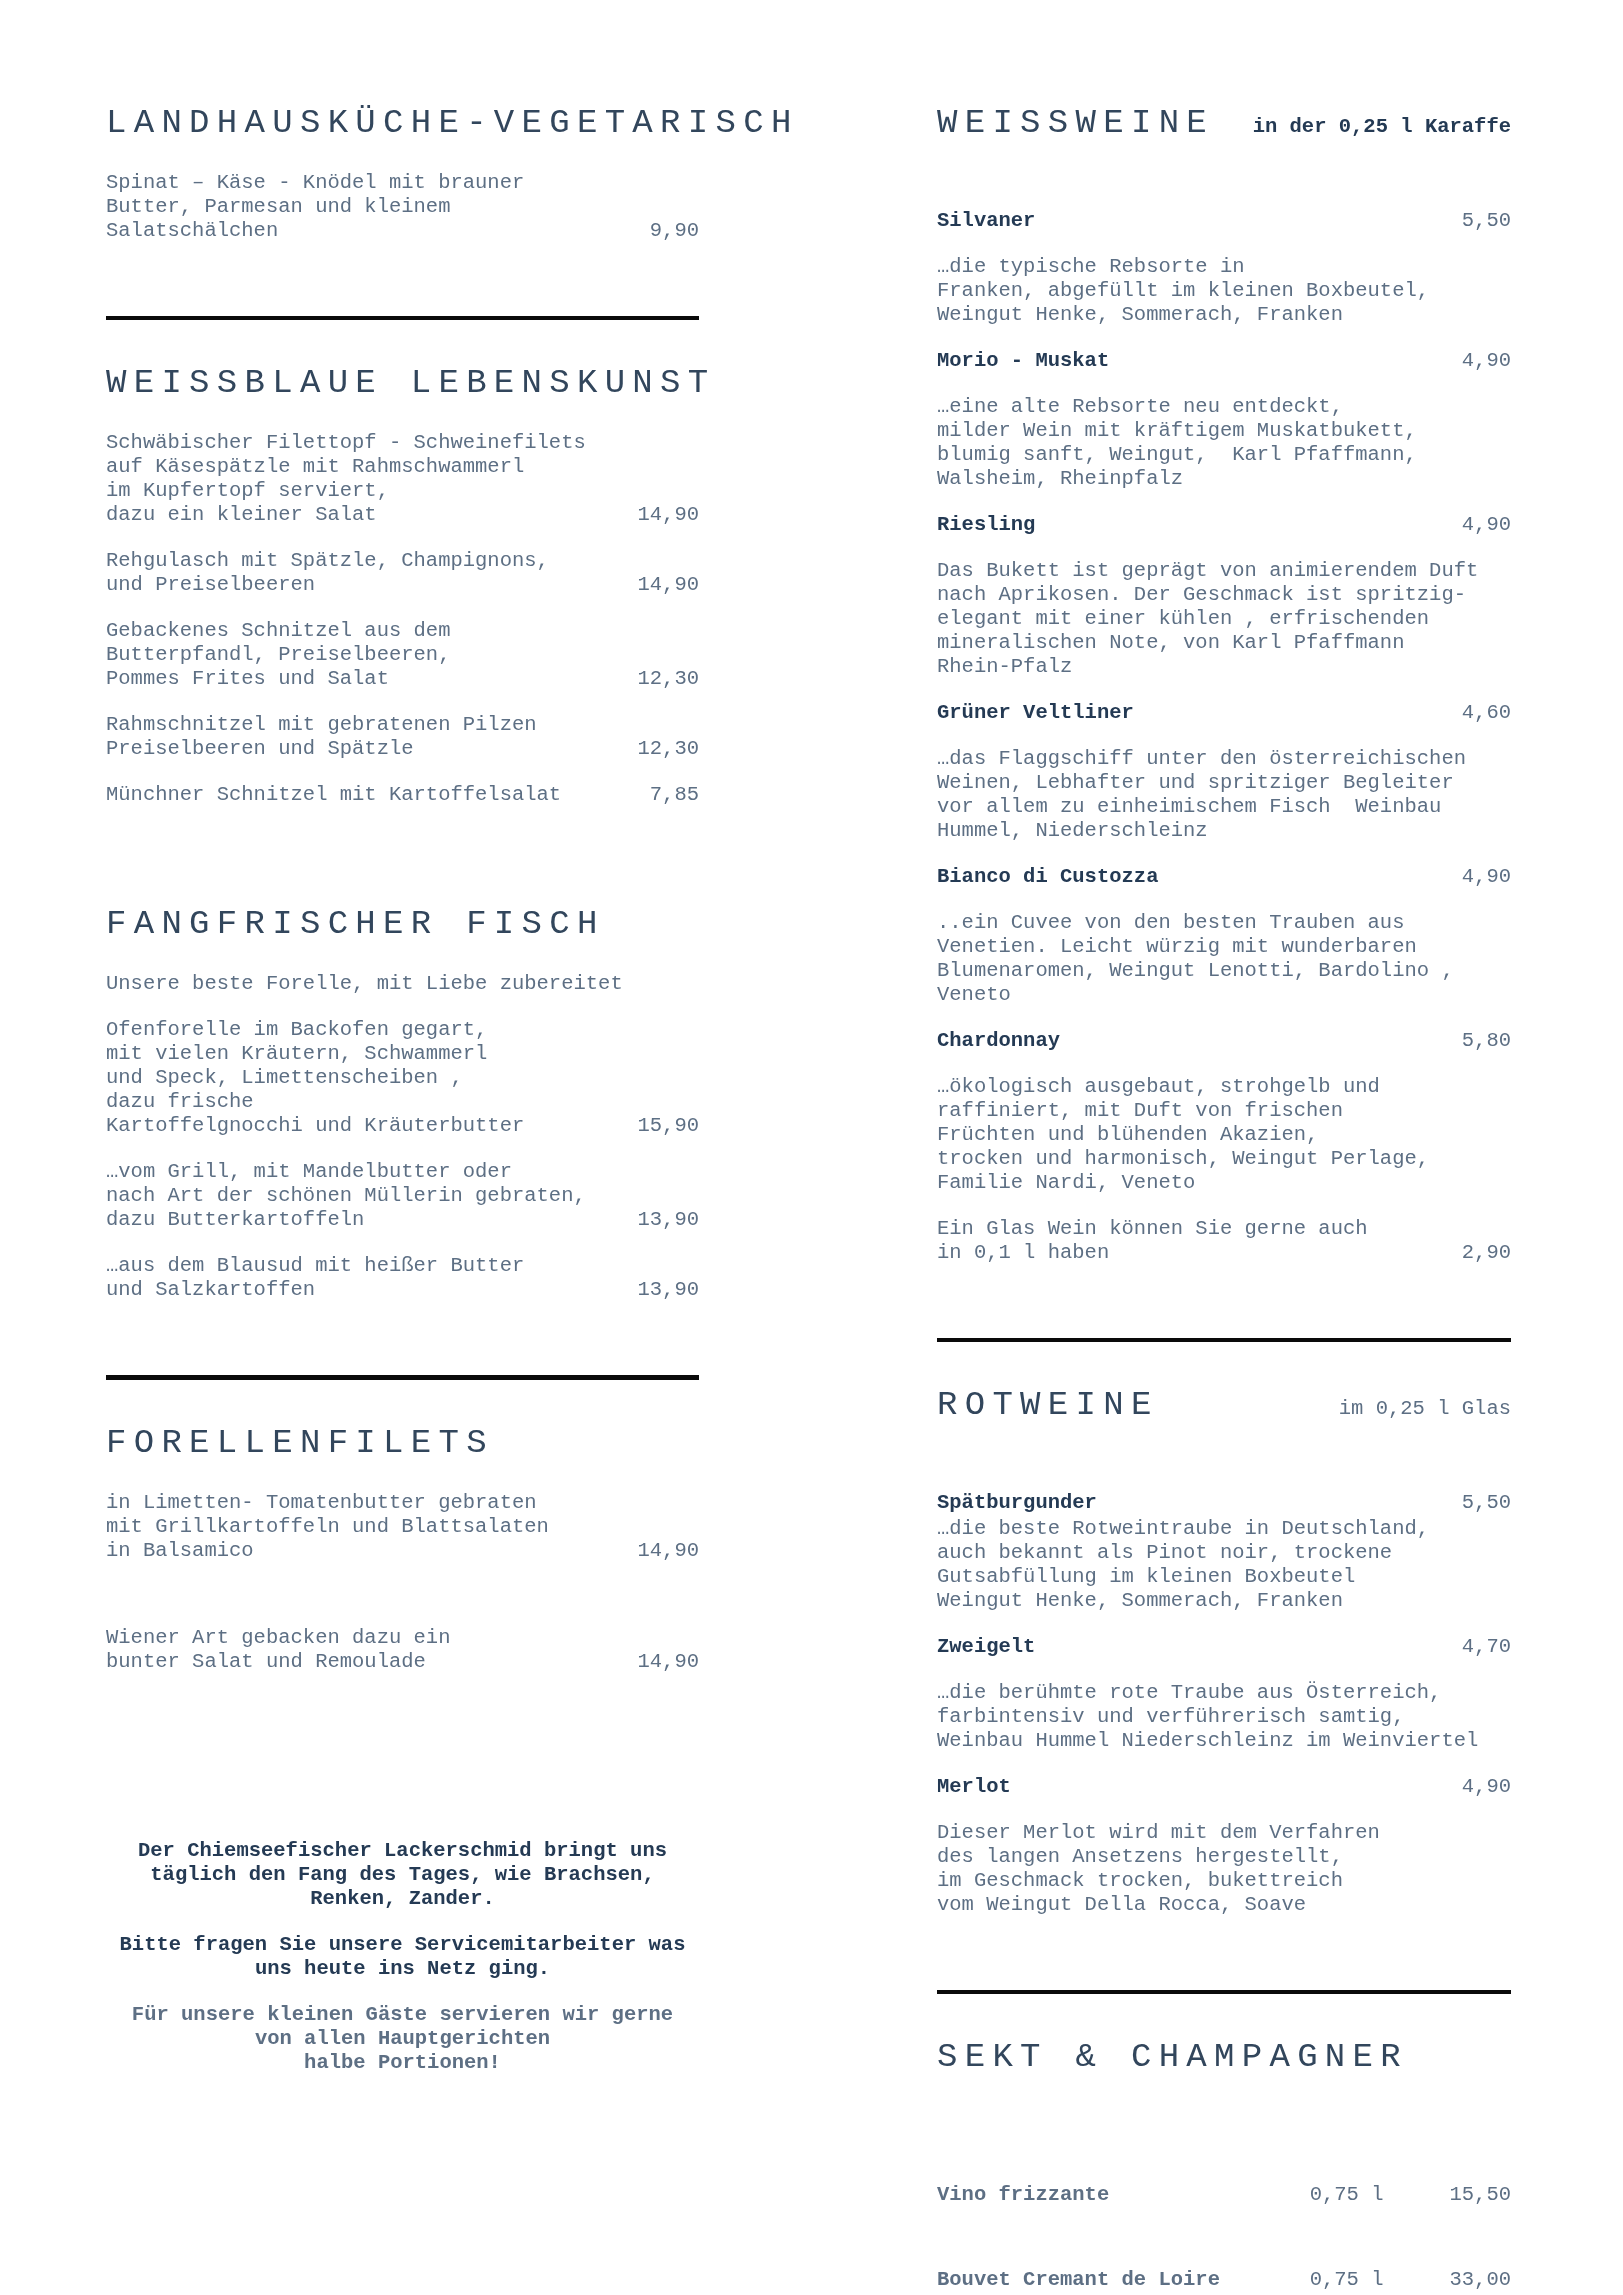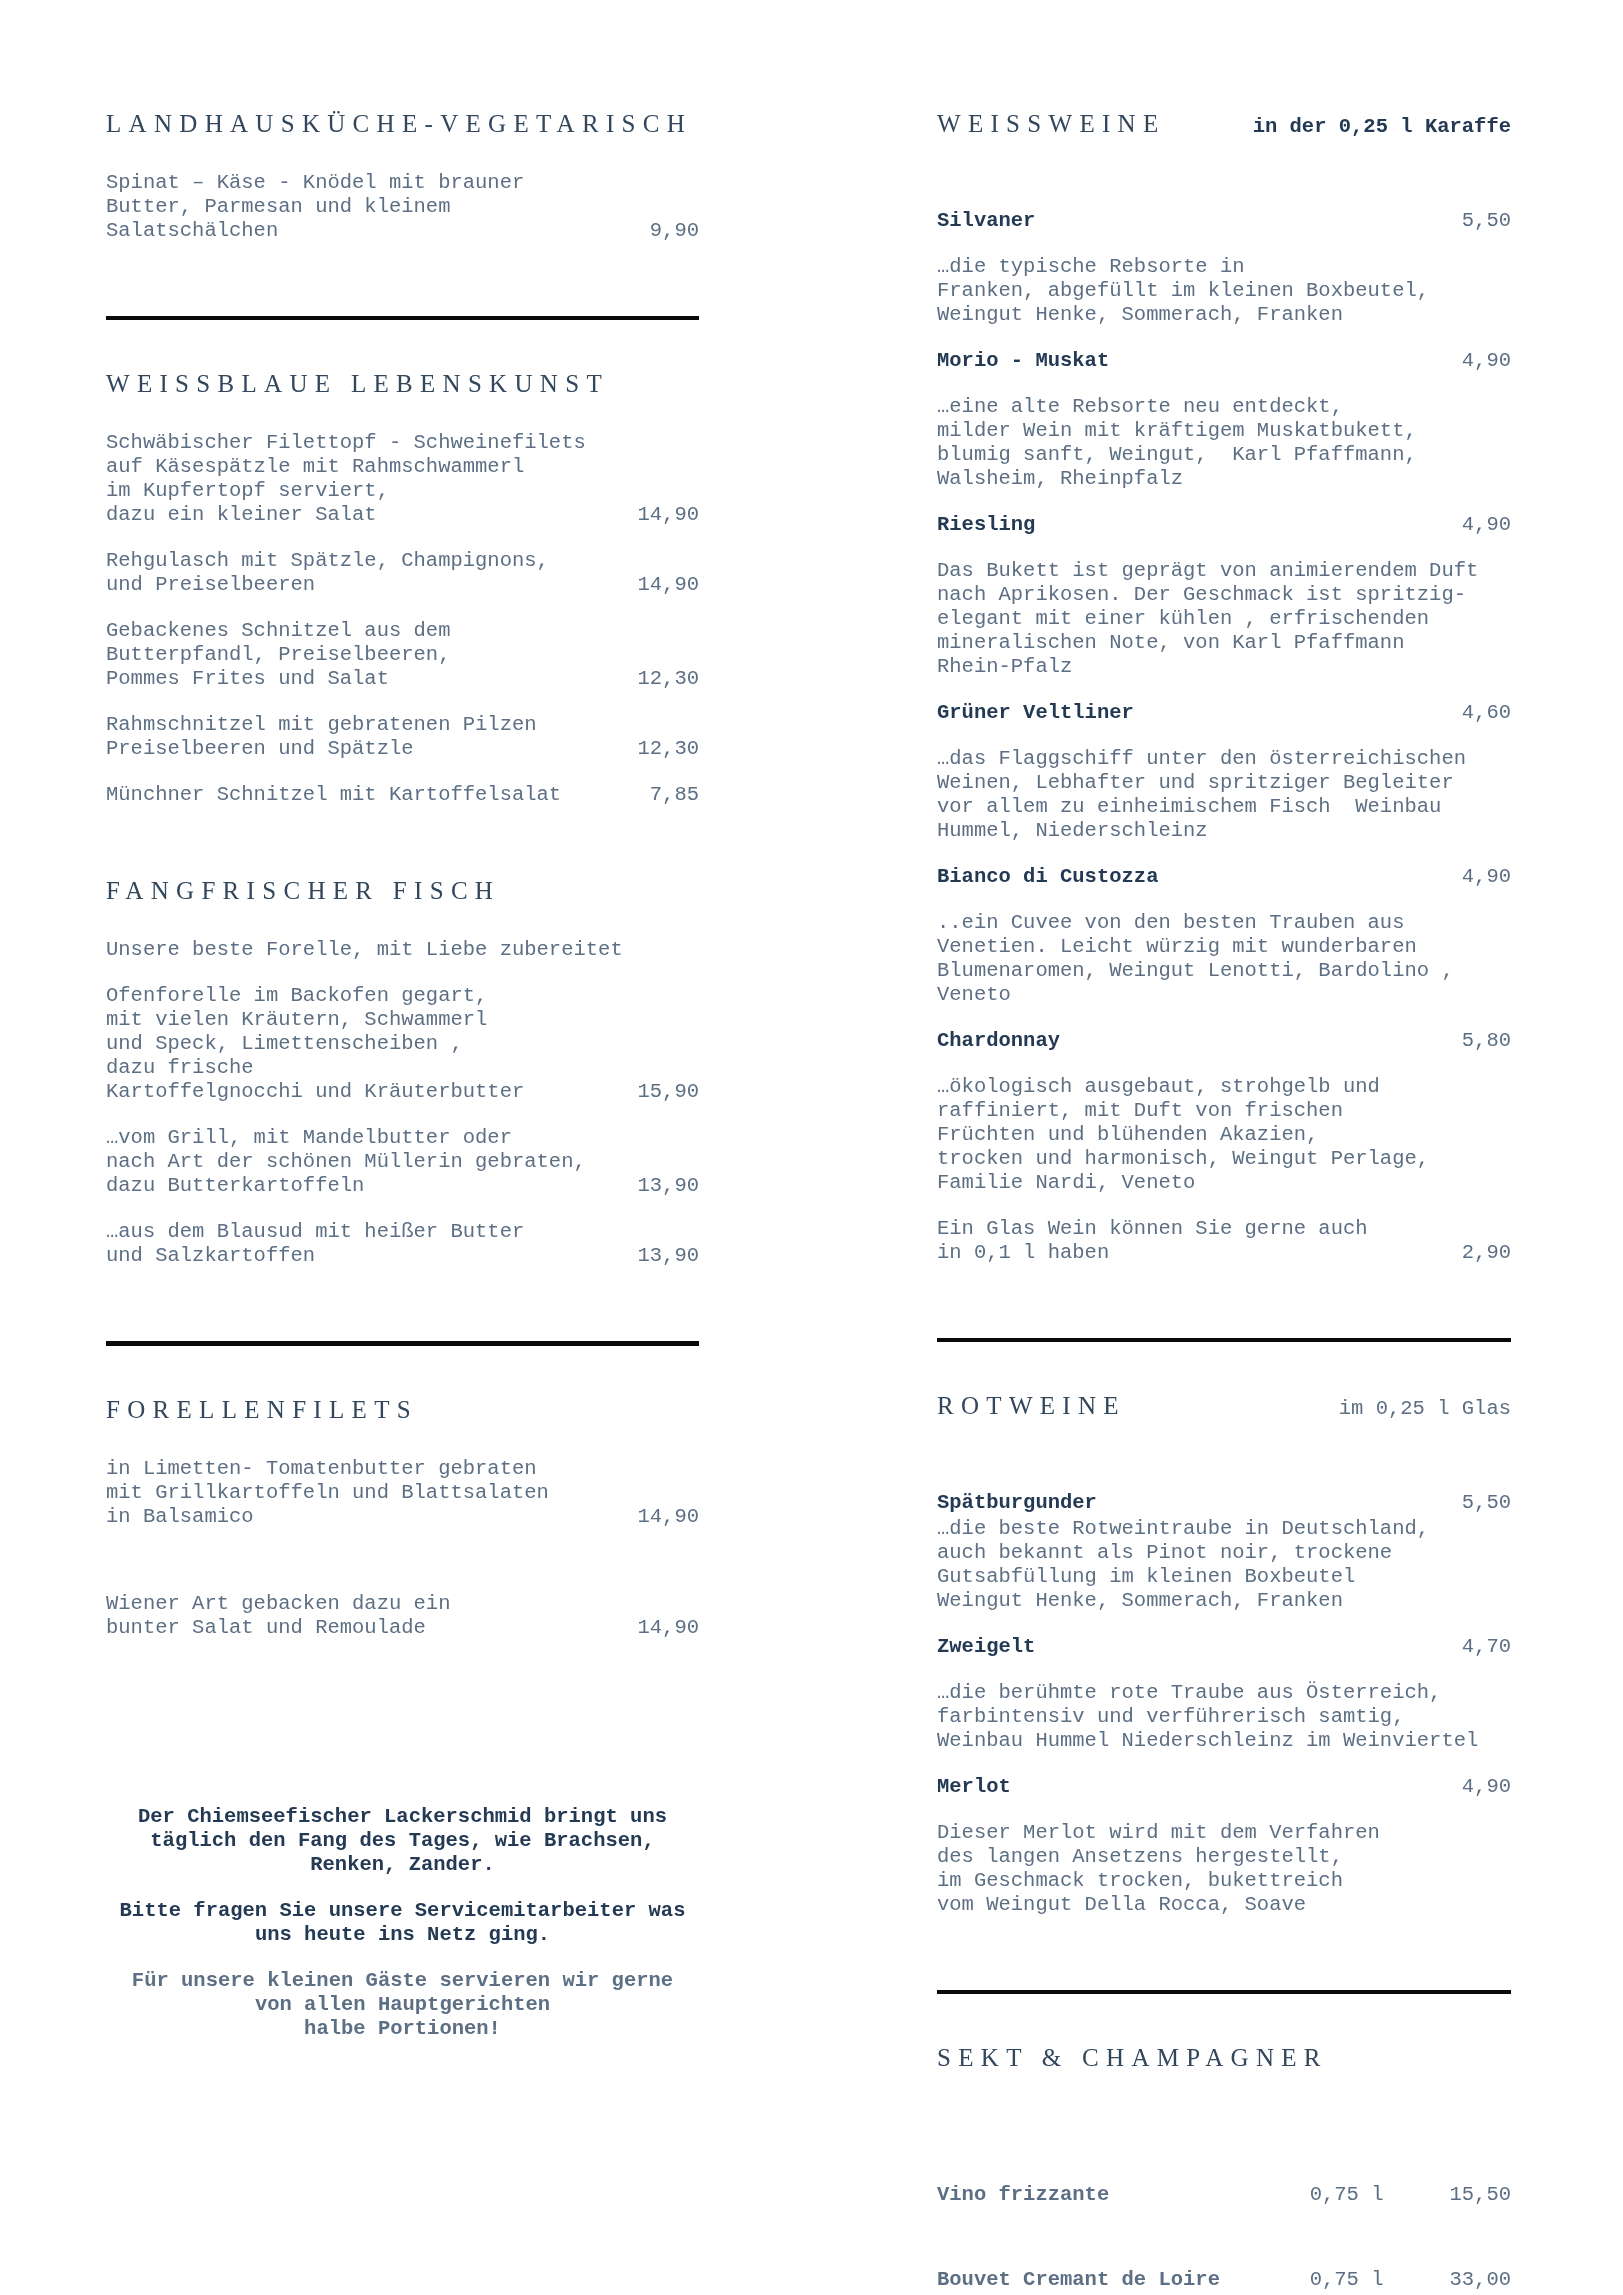--- a/index.html
+++ b/index.html
@@ -14,37 +14,37 @@
   body{
     width:1623px;height:2295px;position:relative;overflow:hidden;
     font-family:"Liberation Mono","DejaVu Sans Mono",monospace;
     font-size:20.5px;line-height:24px;color:var(--body);
   }
   .col{position:absolute;top:108px;}
   .col-left{left:106px;width:593px;}
   .col-right{left:937px;width:574px;}
 
   h1.section-title{
-    font-family:Liberation Serif, serif;
-    font-weight:400;font-size:25px;line-height:31px;
+    font-family:Liberation Mono, monospace;
+    font-weight:400;font-size:34px;line-height:31px;
     letter-spacing:7.3px;color:var(--heading);
     margin:0 0 32px 0;white-space:nowrap;
   }
   .header-row{display:flex;justify-content:space-between;align-items:baseline;margin-bottom:70px;}
   .header-row h1{margin:0;}
   .annotation-bold{font-weight:700;color:var(--bold);white-space:nowrap;}
   .annotation-light{font-weight:400;color:var(--body);white-space:nowrap;}
 
   .menu-item{display:flex;justify-content:space-between;align-items:flex-end;gap:17.5px;margin-bottom:22px;}
   .item-text{white-space:pre-wrap;flex:1;}
   .price{white-space:nowrap;}
 
   .intro-line{margin-bottom:22px;}
   .rule{height:4.4px;background:var(--divider);border:none;margin:73px 0 48px 0;}
-  .section-fang{margin-top:68px;}
+  .section-fang{margin-top:102px;}
   .forellen .menu-item{margin-bottom:63px;}
   .forellen .menu-item:first-of-type{margin-top:20.5px;}
 
   .wine-head{display:flex;justify-content:space-between;align-items:baseline;gap:9px;margin-bottom:22px;}
   .wine-head.tight{margin-bottom:1.5px;}
   .wine-name{font-weight:700;color:var(--bold);white-space:pre-wrap;}
   .wine-desc{white-space:pre-wrap;margin-bottom:22px;}
 
   .sekt-row{display:flex;align-items:baseline;margin-bottom:20.5px;gap:17.5px;}
   .sekt-name{flex:1;white-space:pre-wrap;font-weight:bold;}

